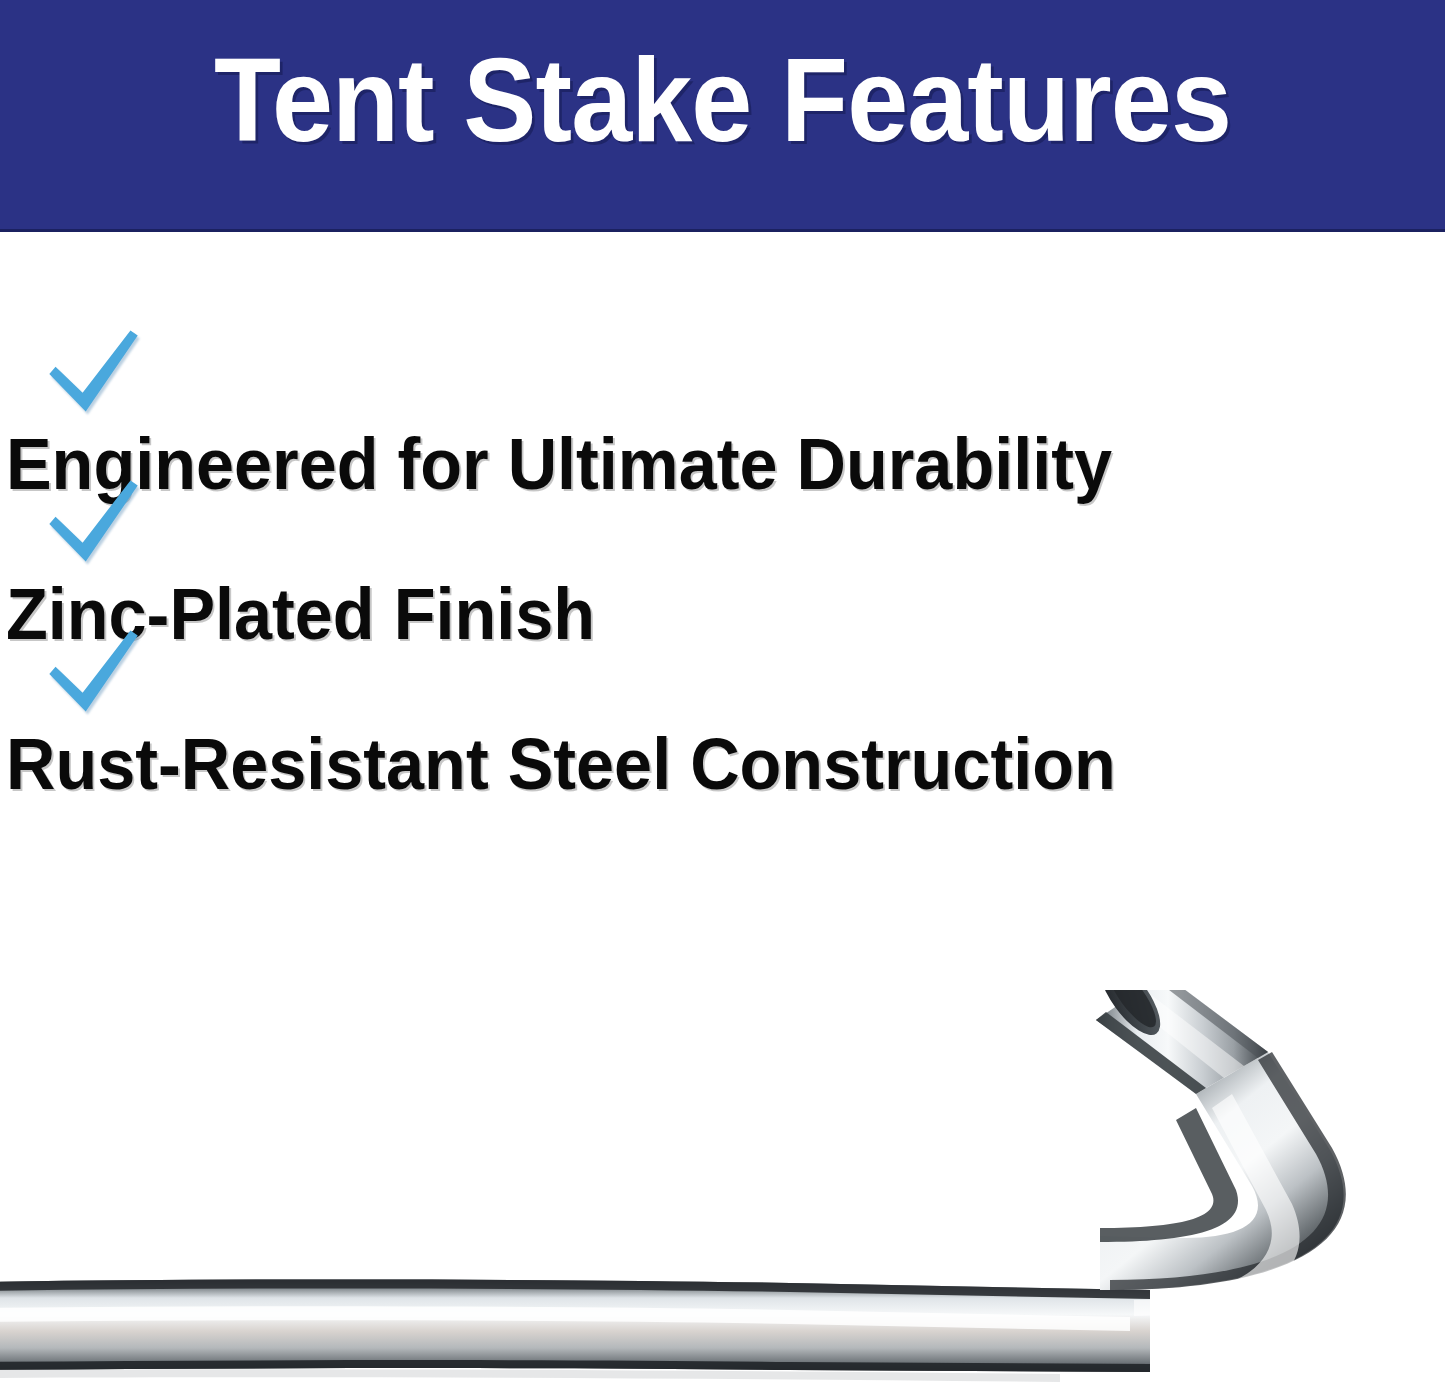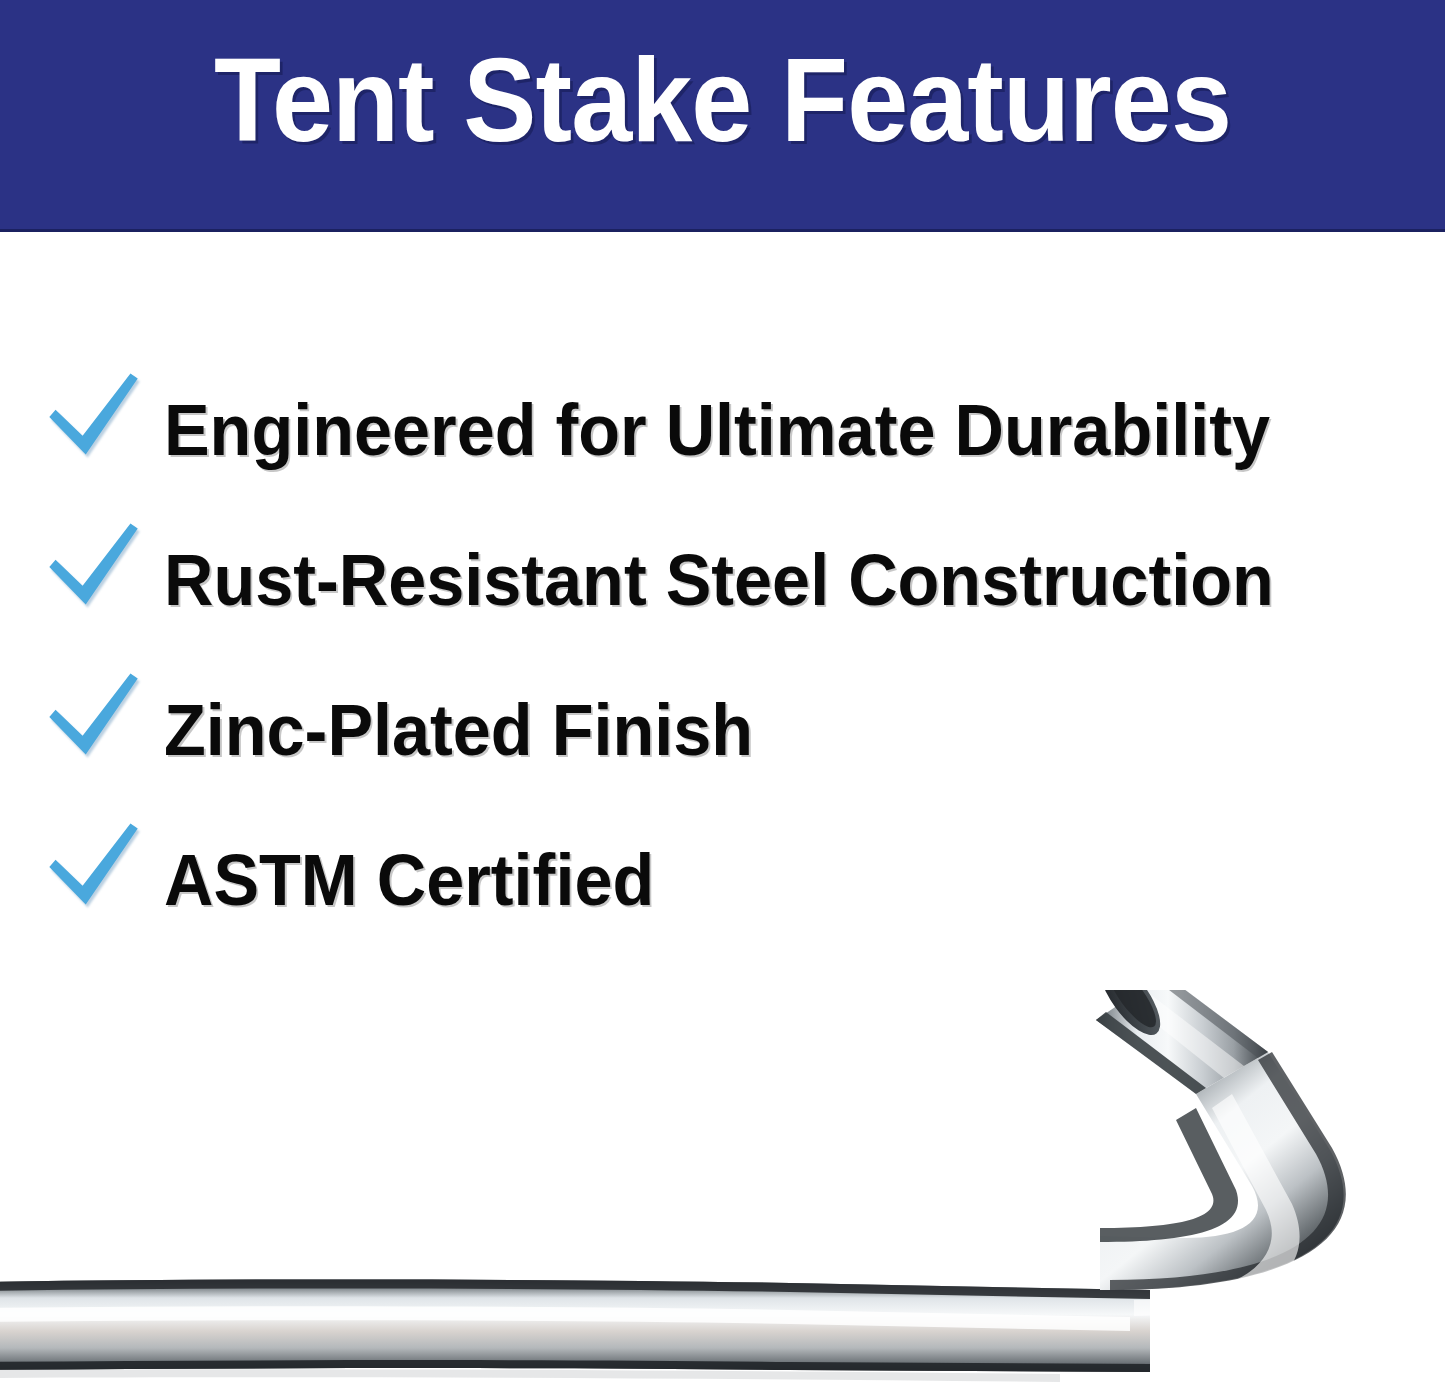--- a/index.html
+++ b/index.html
@@ -51,21 +51,22 @@
   #feature-list {
     position: absolute;
     left: 0;
     top: 320px;
     width: 1445px;
   }
   .feature-row {
     position: relative;
     height: 150px;
     display: flex;
-    align-items: flex-end;
+    align-items: flex-start;
+    flex-direction: column;
   }
   .check-wrap {
     position: relative;
     width: 130px;
     min-width: 130px;
     height: 110px;
     margin-left: 28px;
     display: flex;
     align-items: center;
     justify-content: center;
@@ -123,42 +124,34 @@
       </span>
       <span class="feature-label" style="color: rgb(10, 10, 10);">Engineered for Ultimate Durability</span>
     </div>
 
     <div class="feature-row">
       <span class="check-wrap">
         <svg viewBox="0 0 100 100" aria-hidden="true">
           <path d="M8 52 L14 45 L40 70 L86 10 L93 15 L43 88 Z" fill="#4aa8dd"></path>
         </svg>
       </span>
-      <span class="feature-label" style="color: rgb(10, 10, 10);">Rust-Resistant Steel Construction</span>
+      <span class="feature-label" style="color: rgb(10, 10, 10);">Zinc-Plated Finish</span>
     </div>
 
     <div class="feature-row">
       <span class="check-wrap">
         <svg viewBox="0 0 100 100" aria-hidden="true">
           <path d="M8 52 L14 45 L40 70 L86 10 L93 15 L43 88 Z" fill="#4aa8dd"></path>
         </svg>
       </span>
-      <span class="feature-label" style="color: rgb(10, 10, 10);">Zinc-Plated Finish</span>
+      <span class="feature-label" style="color: rgb(10, 10, 10);">Rust-Resistant Steel Construction</span>
     </div>
 
 
 
-    <div class="feature-row">
-      <span class="check-wrap">
-        <svg viewBox="0 0 100 100" aria-hidden="true">
-          <path d="M8 52 L14 45 L40 70 L86 10 L93 15 L43 88 Z" fill="#4aa8dd"></path>
-        </svg>
-      </span>
-      <span class="feature-label" style="color: rgb(10, 10, 10);">ASTM Certified</span>
-    </div>
 
   </div>
 
   <div id="stake-photo">
     <svg viewBox="0 0 1445 402" aria-hidden="true">
       <defs>
 
         <linearGradient id="shaftGrad" x1="0" y1="0" x2="0" y2="1">
           <stop offset="0%" stop-color="#2e3236"></stop>
           <stop offset="7%" stop-color="#6b7277"></stop>

